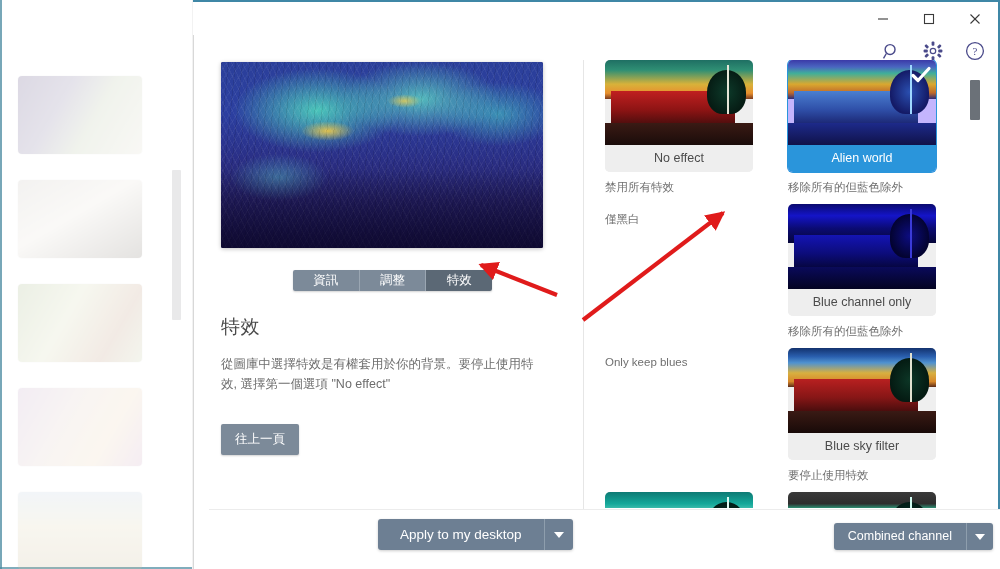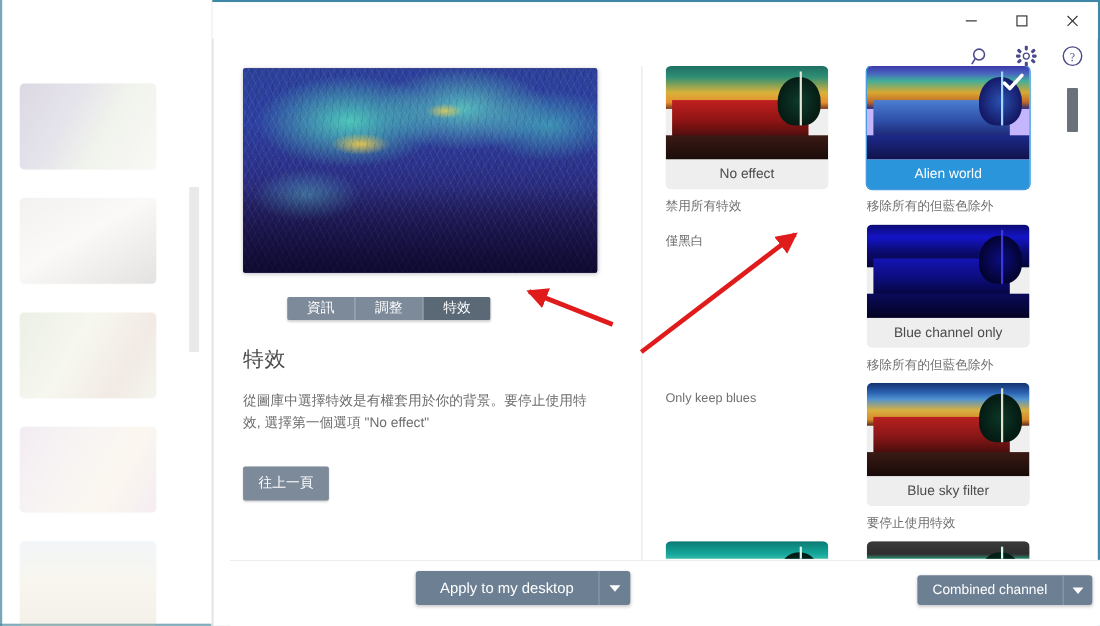--- a/index.html
+++ b/index.html
@@ -77,21 +77,21 @@
     background-image:
       repeating-linear-gradient(64deg, rgba(255,255,255,.10) 0 1px, rgba(0,0,0,0) 1px 5px),
       repeating-linear-gradient(-58deg, rgba(255,255,255,.09) 0 1px, rgba(0,0,0,0) 1px 6px),
       repeating-linear-gradient(96deg, rgba(0,0,0,.16) 0 1px, rgba(0,0,0,0) 1px 7px);
   }
   .preview .pv-dark{
     position:absolute; left:0; bottom:0; width:100%; height:42%;
     background:linear-gradient(180deg, rgba(12,8,44,0), rgba(10,6,40,.72));
   }
 
-  .tabs{ margin-top:22px; margin-left:40px; display:flex; width:185px;
+  .tabs{ margin-top:22px; margin-left:72px; display:flex; width:199px;
          border-radius:2px; overflow:hidden; box-shadow:0 1px 2px rgba(0,0,0,.18); }
   .tab{ flex:1; height:21px; line-height:21px; text-align:center;
         font-size:12.5px; color:#ffffff; background:#7c8a99; cursor:pointer;
         border-right:1px solid #9aa6b2; }
   .tab:last-child{ border-right:none; }
   .tab.active{ background:#5b6875; }
 
   .sect-title{ margin-top:23px; font-size:19px; color:#4a4a4a; font-weight:400; letter-spacing:.5px;}
   .sect-desc{ margin-top:14px; width:318px; font-size:12.5px; line-height:20px; color:#6d6d6d; }
   .btn-back{

